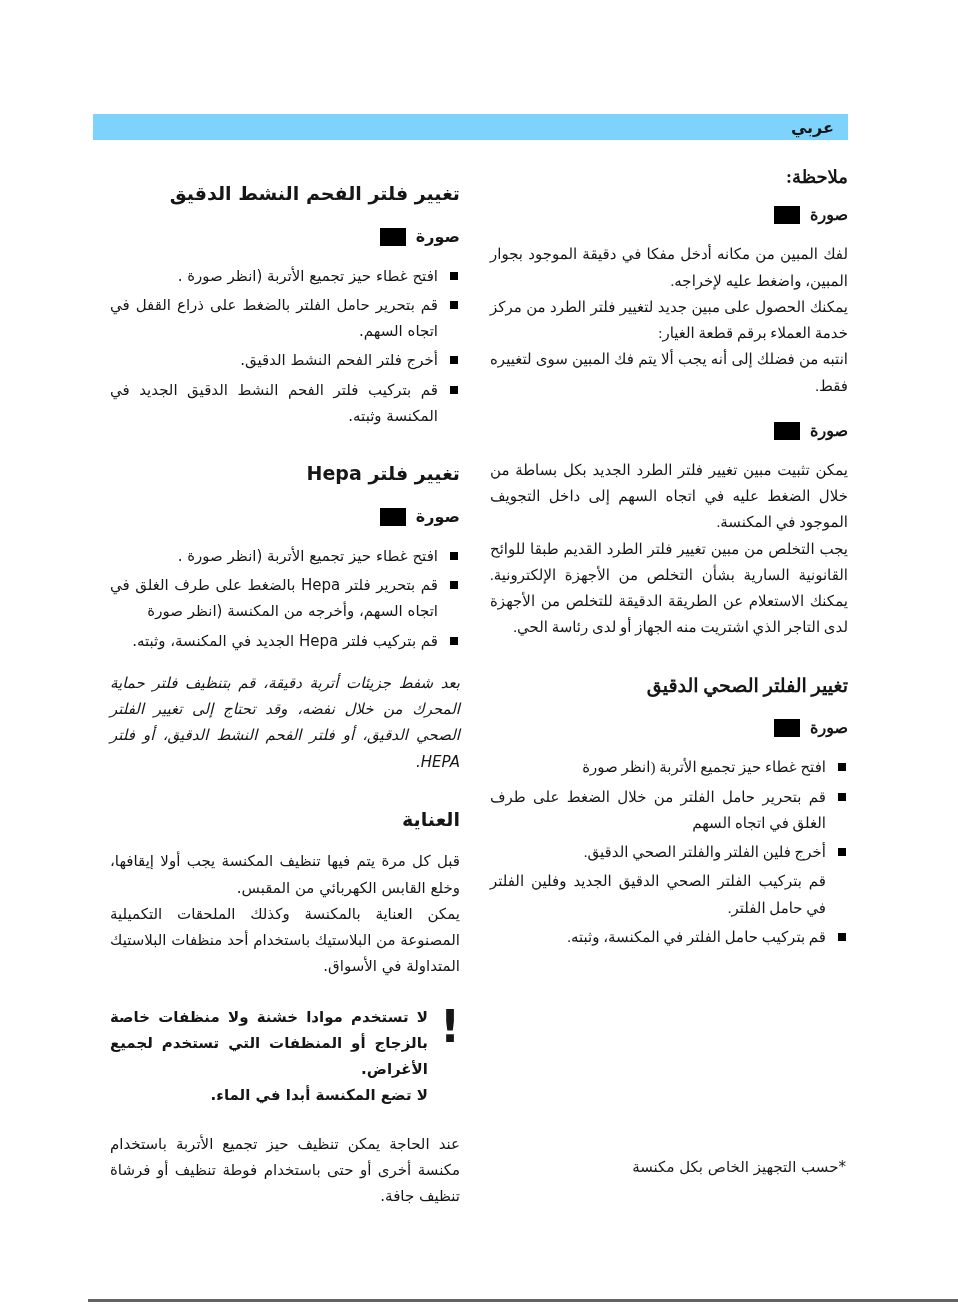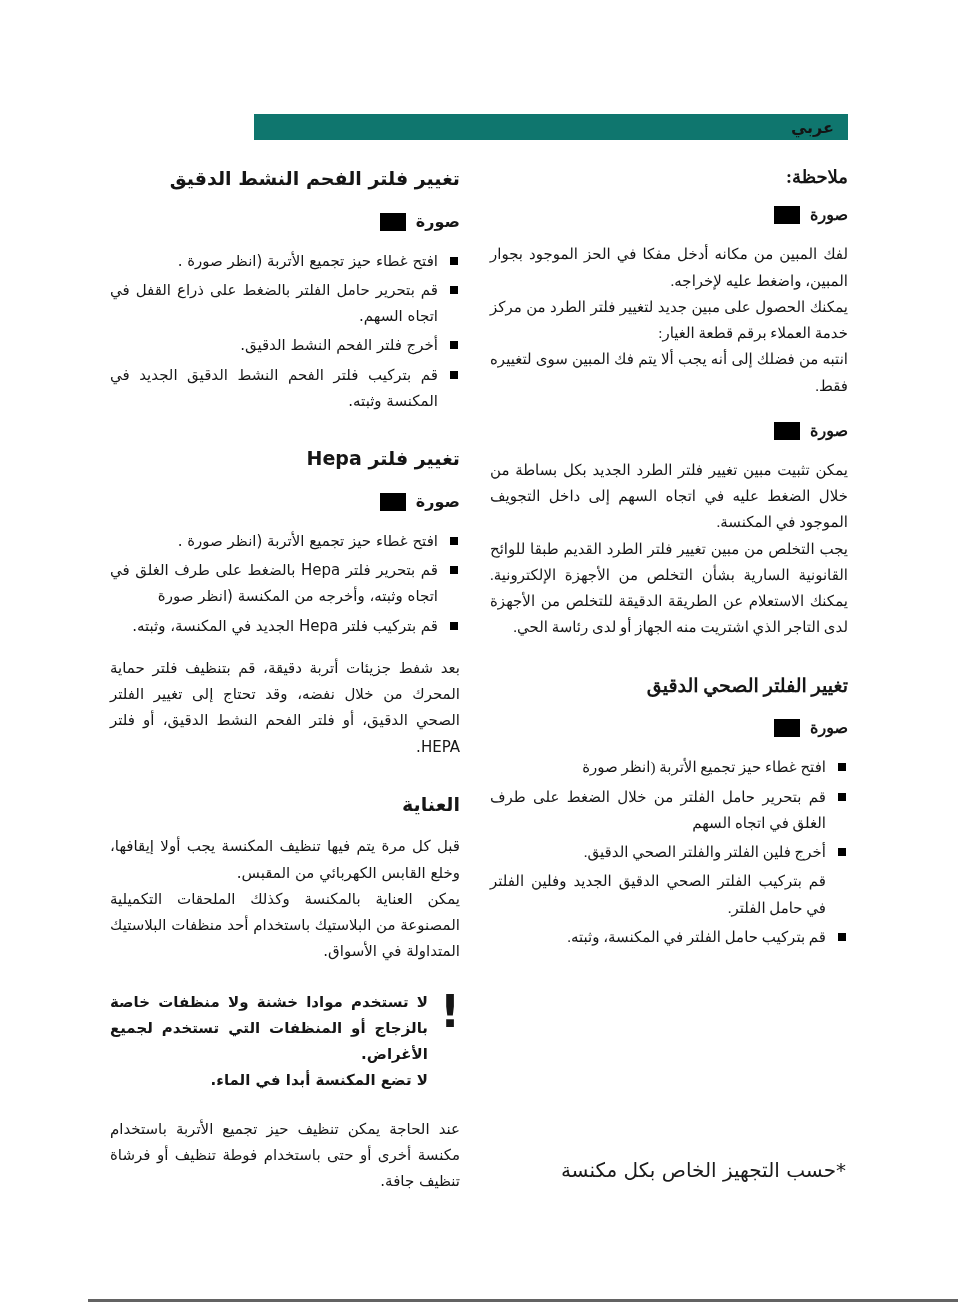--- a/index.html
+++ b/index.html
@@ -10,44 +10,44 @@
     background:#ffffff;
     font-family:"DejaVu Sans", sans-serif;
     color:#161616;
     direction:rtl;
     overflow:hidden;
   }
   .lang-bar {
     position:absolute;
     top:114px;
     right:110px;
-    width:594px;
+    width:755px;
     height:26px;
-    background:#0f766e;
+    background:#7dd3fc;
     display:flex;
     align-items:center;
     box-sizing:border-box;
     padding:0 14px;
   }
   .lang-label { font-weight:bold; font-size:16px; color:#141414; letter-spacing:0.5px; }
 
   .columns {
     position:absolute;
     top:166px;
     right:110px;
     left:110px;
     display:flex;
     gap:30px;
   }
   .col { font-size:15px; line-height:1.75; }
   .right-col { width:358px; flex:0 0 358px;font-family:Liberation Serif, serif; }
   .left-col  { width:350px; flex:0 0 350px; }
 
   .heading { font-size:19px; font-weight:bold; margin:32px 0 16px; line-height:1.35; }
-  .heading.first { margin-top:0; }
+  .heading.first { margin-top:15px; }
   .subhead { font-size:18px; font-weight:bold; margin:0 0 12px; line-height:1.3; }
 
   .para { margin:0 0 14px; text-align:justify; }
   .para.tight { margin-bottom:0; }
   .para.block-end { margin-bottom:18px; }
 
   .figure-line {
     display:flex;
     align-items:center;
     gap:10px;
@@ -87,21 +87,21 @@
     line-height:0.85;
     padding-top:4px;
     flex:0 0 auto;
   }
   .warning .wtext p { margin:0; text-align:justify; }
 
   .footnote {
     position:absolute;
     top:1158px;
     right:112px;
-    font-size:20px;
+    font-size:15px;
     color:#1a1a1a;
   }
 
   .scan-line {
     position:absolute;
     bottom:8px;
     left:88px;
     right:0;
     height:3px;
     background:#3c3c3c;
@@ -122,21 +122,21 @@
     <section class="col right-col">
 
       <h3 class="subhead">ملاحظة:</h3>
 
 
       <div class="figure-line">
         <span>صورة</span>
         <span class="figbox"></span>
       </div>
 
-      <p class="para tight">لفك المبين من مكانه أدخل مفكا في الحز الموجود بجوار المبين، واضغط عليه لإخراجه.</p>
+      <p class="para tight">لفك المبين من مكانه أدخل مفكا في دقيقة الموجود بجوار المبين، واضغط عليه لإخراجه.</p>
       <p class="para tight">يمكنك الحصول على مبين جديد لتغيير فلتر الطرد من مركز خدمة العملاء برقم قطعة الغيار:</p>
       <p class="para block-end">انتبه من فضلك إلى أنه يجب ألا يتم فك المبين سوى لتغييره فقط.</p>
 
       <div class="figure-line">
         <span>صورة</span>
         <span class="figbox"></span>
       </div>
 
       <p class="para tight">يمكن تثبيت مبين تغيير فلتر الطرد الجديد بكل بساطة من خلال الضغط عليه في اتجاه السهم إلى داخل التجويف الموجود في المكنسة.</p>
       <p class="para block-end">يجب التخلص من مبين تغيير فلتر الطرد القديم طبقا للوائح القانونية السارية بشأن التخلص من الأجهزة الإلكترونية. يمكنك الاستعلام عن الطريقة الدقيقة للتخلص من الأجهزة لدى التاجر الذي اشتريت منه الجهاز أو لدى رئاسة الحي.</p>
@@ -176,25 +176,25 @@
 
       <h2 class="heading">تغيير فلتر Hepa</h2>
 
       <div class="figure-line">
         <span>صورة</span>
         <span class="figbox"></span>
       </div>
 
       <ul class="bullets">
         <li>افتح غطاء حيز تجميع الأتربة (انظر صورة .</li>
-        <li>قم بتحرير فلتر Hepa بالضغط على طرف الغلق في اتجاه وثبته، وأخرجه من المكنسة (انظر صورة</li>
+        <li>قم بتحرير فلتر Hepa بالضغط على طرف الغلق في اتجاه السهم، وأخرجه من المكنسة (انظر صورة</li>
         <li>قم بتركيب فلتر Hepa الجديد في المكنسة، وثبته.</li>
       </ul>
 
-      <p class="para block-end" style="margin-top:16px;">بعد شفط جزيئات أتربة دقيقة، قم بتنظيف فلتر حماية المحرك من خلال نفضه، وقد تحتاج إلى تغيير الفلتر الصحي الدقيق، أو فلتر الفحم النشط الدقيق، أو فلتر HEPA.</p>
+      <p class="para block-end" style="margin-top:16px;font-style:italic;">بعد شفط جزيئات أتربة دقيقة، قم بتنظيف فلتر حماية المحرك من خلال نفضه، وقد تحتاج إلى تغيير الفلتر الصحي الدقيق، أو فلتر الفحم النشط الدقيق، أو فلتر HEPA.</p>
 
       <h2 class="heading">العناية</h2>
 
       <p class="para tight">قبل كل مرة يتم فيها تنظيف المكنسة يجب أولا إيقافها، وخلع القابس الكهربائي من المقبس.</p>
       <p class="para block-end">يمكن العناية بالمكنسة وكذلك الملحقات التكميلية المصنوعة من البلاستيك باستخدام أحد منظفات البلاستيك المتداولة في الأسواق.</p>
 
       <div class="warning">
         <span class="excl">!</span>
         <div class="wtext">
           <p>لا تستخدم موادا خشنة ولا منظفات خاصة بالزجاج أو المنظفات التي تستخدم لجميع الأغراض.</p>

